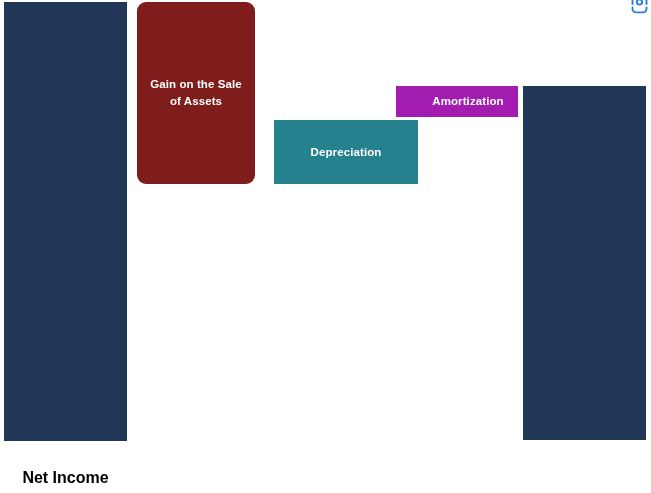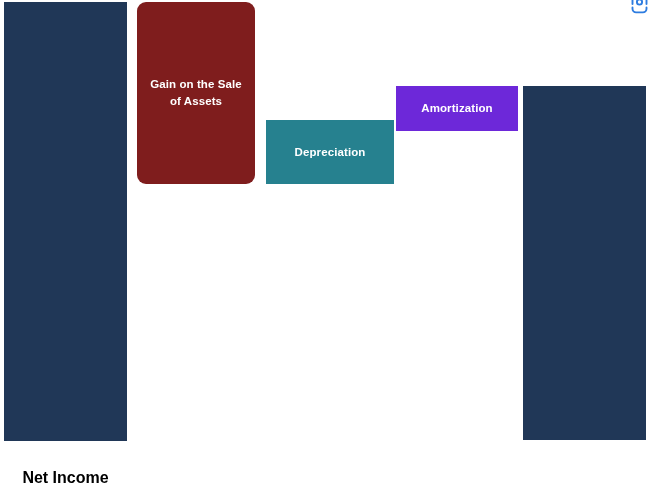--- a/index.html
+++ b/index.html
@@ -32,25 +32,25 @@
 <div class="stage">
 
   <div class="bar" style="left: 4px; width: 123px; top: 2px; height: 438.5px; background: rgb(32, 55, 87);">
     <span class="bar-label"></span>
   </div>
 
   <div class="bar" style="left: 137px; width: 118px; top: 2px; height: 181.977px; background: #7f1d1d; border-radius: 9px;">
     <span class="bar-label">Gain on the Sale of Assets</span>
   </div>
 
-  <div class="bar" style="left: 266px; width: 128px; top: 119.957px; height: 64.021px; background: rgb(38, 129, 143);">
+  <div class="bar" style="left: 274px; width: 144px; top: 119.957px; height: 64.021px; background: rgb(38, 129, 143);">
     <span class="bar-label">Depreciation</span>
   </div>
 
-  <div class="bar" style="left: 396px; width: 122px; top: 86.192px; height: 45px; background: #6d28d9;">
+  <div class="bar" style="left: 396px; width: 122px; top: 86.192px; height: 31px; background: #a21caf; justify-content: flex-end;">
     <span class="bar-label">Amortization</span>
   </div>
 
   <div class="bar" style="left: 523px; width: 123px; top: 86.192px; height: 354.308px; background: rgb(32, 55, 87);">
     <span class="bar-label"></span>
   </div>
 
   <div class="axis-label axis-net">Net Income</div>
 
   <div class="capture-icon">

